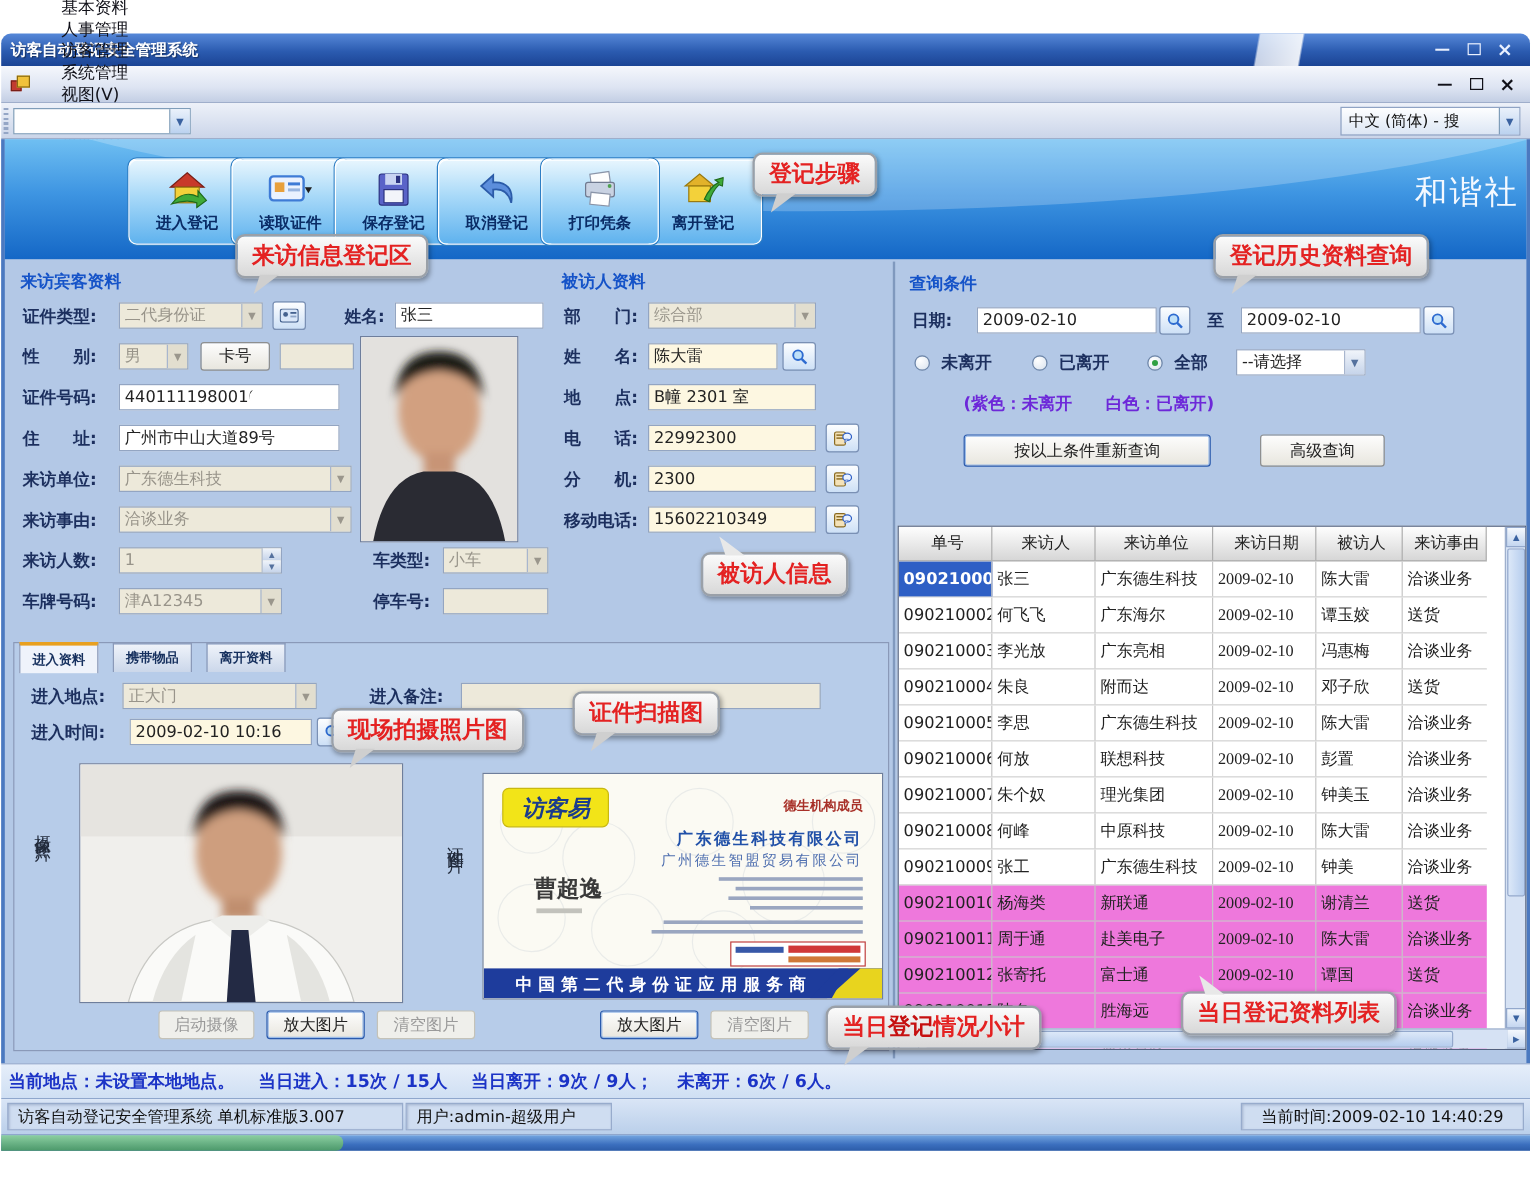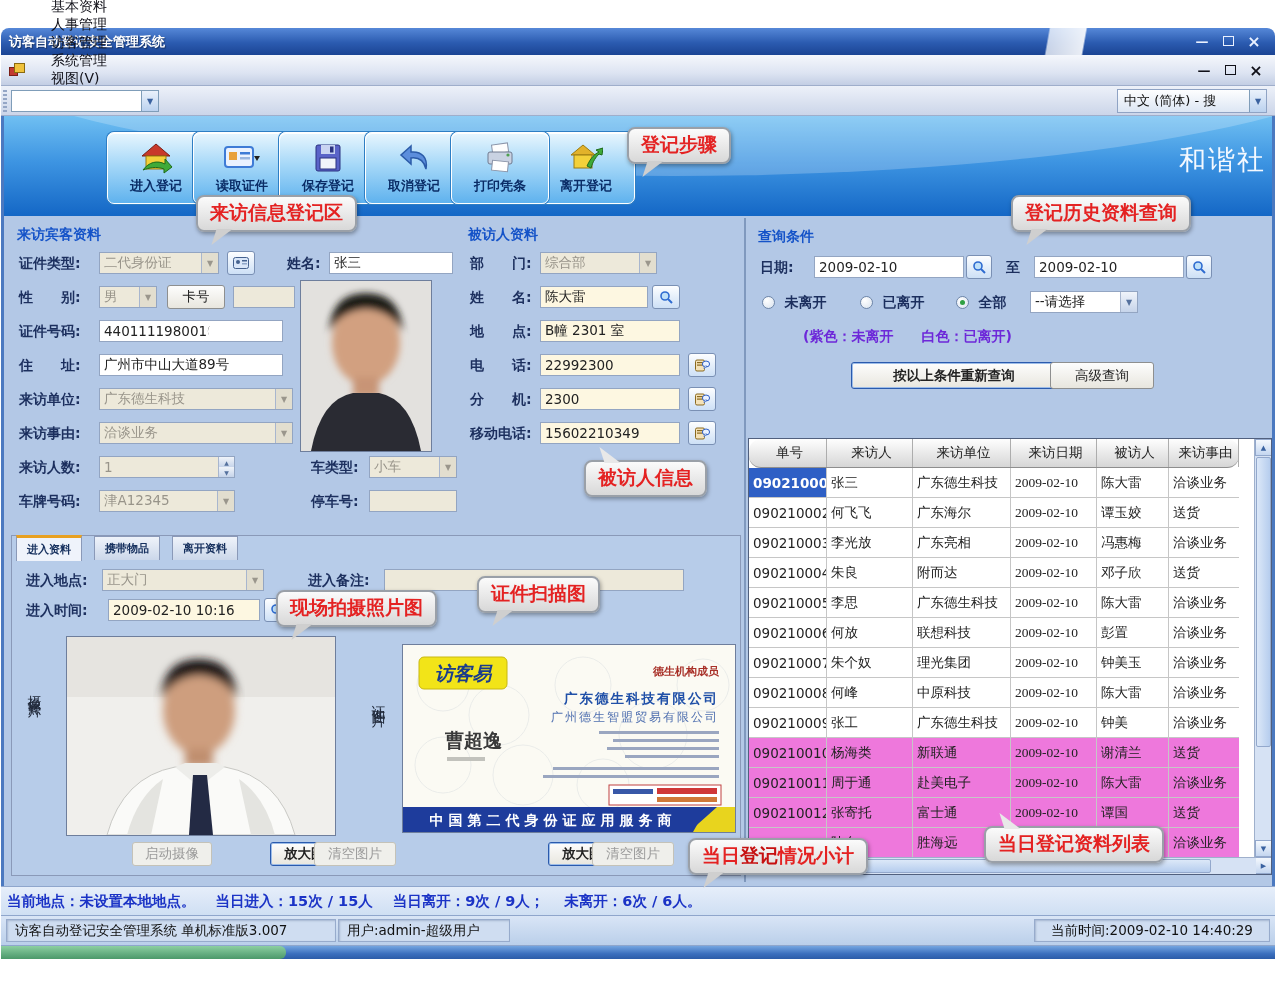--- a/index.html
+++ b/index.html
@@ -66,39 +66,39 @@
   .cream{background:#FDF7E1;}
   .dis{background:#EDE9DA;color:#98948A;}
   .sel .sv{flex:1;overflow:hidden;white-space:nowrap;}
   .sel .sa{width:17px;height:100%;display:flex;align-items:center;justify-content:center;font-size:8px;
     color:#55719E;background:linear-gradient(180deg,#F0F4FA,#C6D4EA);border-left:1px solid #A8B6CE;box-sizing:border-box;}
   .sel.dis .sa{background:#E2DECF;color:#9A968C;}
   .iconbtn{position:absolute;width:28px;height:24px;border:1px solid #7A90B4;border-radius:3px;
     background:linear-gradient(180deg,#FDFEFF,#CDE0F6);display:flex;align-items:center;justify-content:center;box-sizing:border-box;}
   .xpbtn{position:absolute;height:24px;border:1px solid #8E8F8F;border-radius:3px;color:#222;font-size:13.5px;
     background:linear-gradient(180deg,#FDFDFD,#E8E6DE);display:flex;align-items:center;justify-content:center;box-sizing:border-box;cursor:default;}
-  .xpbtn.focus{border:1px solid #2A5AAD;box-shadow:0 0 0 1px #9CBCE8 inset;font-weight:bold;margin-left:48px;}
+  .xpbtn.focus{border:1px solid #2A5AAD;box-shadow:0 0 0 1px #9CBCE8 inset;font-weight:normal;}
   .xpbtn.flat{border-color:#C4C2B8;color:#9a9a9a;background:#EFEFEB;}
   .spin{position:absolute;height:22px;background:#EDE9DA;border:1px solid #93A5C2;box-sizing:border-box;color:#98948A;
     display:flex;align-items:center;padding-left:4px;font-size:13.5px;}
   .spin .arrows{margin-left:auto;width:15px;height:100%;display:flex;flex-direction:column;border-left:1px solid #A8B6CE;}
   .spin .arrows i{flex:1;font-style:normal;font-size:6px;color:#55719E;display:flex;align-items:center;justify-content:center;
     background:linear-gradient(180deg,#F0F4FA,#C6D4EA);}
   .radio{display:inline-block;width:13px;height:13px;border-radius:50%;border:1px solid #6E86A8;vertical-align:-2px;
     background:radial-gradient(circle at 35% 30%,#fff,#D8E2EE);margin-right:5px;box-sizing:border-box;}
   .radio.on{position:relative;}
   .radio.on::after{content:"";position:absolute;left:3px;top:3px;width:5px;height:5px;border-radius:50%;background:#2FA043;}
   .rlabel{font-size:14px;font-weight:bold;color:#1C2F5E;}
 
   
   .table-wrap{position:absolute;left:744px;top:322px;width:524px;height:437px;background:#fff;
     border:1px solid #51607E;box-sizing:border-box;overflow:hidden;}
   .tgrid{position:absolute;left:0;top:0;width:490px;}
   .trow,.thead{display:flex;height:29px;border-bottom:1px solid #C6C6C6;background:#fff;}
-  .thead{height:28px;background:linear-gradient(180deg,#FEFEFE,#D6D6D6);border-bottom:1px solid #8E8E8E;border-radius:12px;}
+  .thead{height:28px;background:linear-gradient(180deg,#FEFEFE,#D6D6D6);border-bottom:1px solid #8E8E8E;}
   .thead .tc{justify-content:center;font-weight:normal;border-right:1px solid #ADADAD;}
   .tc{display:flex;align-items:center;padding-left:4px;box-sizing:border-box;border-right:1px solid #C6C6C6;
     font-size:13.5px;white-space:nowrap;overflow:hidden;}
   .c0{width:78px;}.c1{width:86px;}.c2{width:98px;}.c3{width:86px;font-family:Liberation Serif, serif;}.c4{width:72px;}.c5{flex:1;border-right:none;}
   .trow.pink{background:#EE78DC;}
   .tc.selcell{background:#2E5FC5;color:#fff;font-weight:bold;}
   .vscroll{position:absolute;right:0;top:0;width:17px;height:100%;background:#D6E2F4;border-left:1px solid #9FB0CC;box-sizing:border-box;}
   .sbtn{width:17px;height:17px;background:linear-gradient(180deg,#F4F8FD,#C4D6F0);border:1px solid #93A8CC;
     display:flex;align-items:center;justify-content:center;font-size:7px;color:#3A62A0;box-sizing:border-box;}
   .vthumb{position:absolute;left:1px;top:18px;width:15px;height:290px;border:1px solid #93A8CC;border-radius:2px;
@@ -347,21 +347,21 @@
           </g>
           <path d="M10 170 Q20 118 52 112 L78 112 Q110 118 120 170 Z" fill="#2A2B33"></path>
         </svg>
       </div>
     </div>
 
     <div class="abs" style="left:456px;top:106px;width:282px;height:308px">
       <span class="section-title abs" style="left:8px;top:4px">被访人资料</span>
 
       <span class="lbl" style="left:10px;top:33px">部　　门:</span>
-      <div class="sel dis" style="left:80px;top:30px;width:117px">
+      <div class="sel dis" style="left:80px;top:30px;width:140px">
         <span class="sv">综合部</span>
         <span class="sa">▼</span>
       </div>
 
       <span class="lbl" style="left:10px;top:67px">姓　　名:</span>
       <div class="inp cream" style="left:80px;top:64px;width:108px">
         <span>陈大雷</span>
       </div>
       <div class="iconbtn" style="left:192px;top:63px">
         <svg width="14" height="14" viewBox="0 0 14 14">

